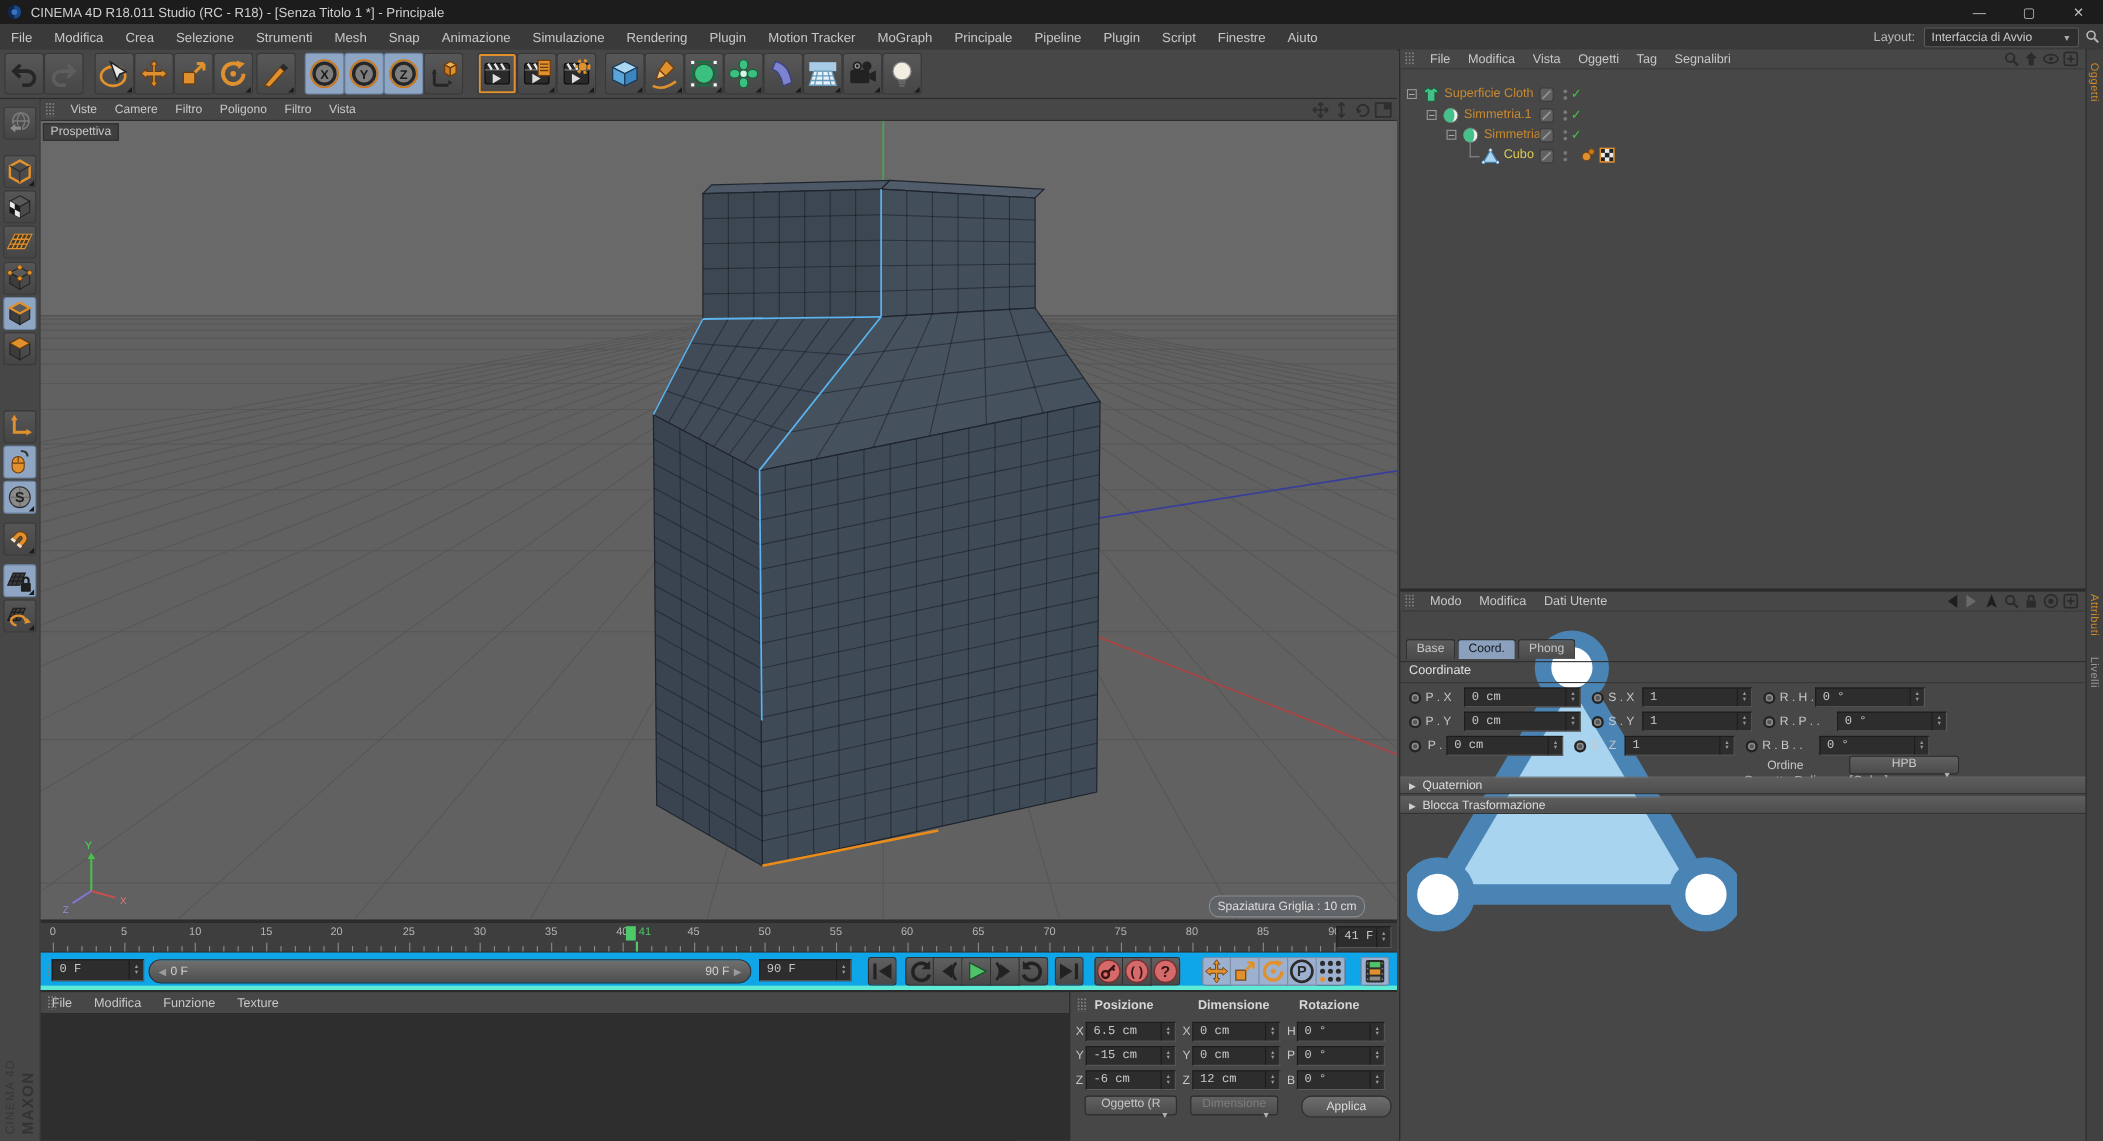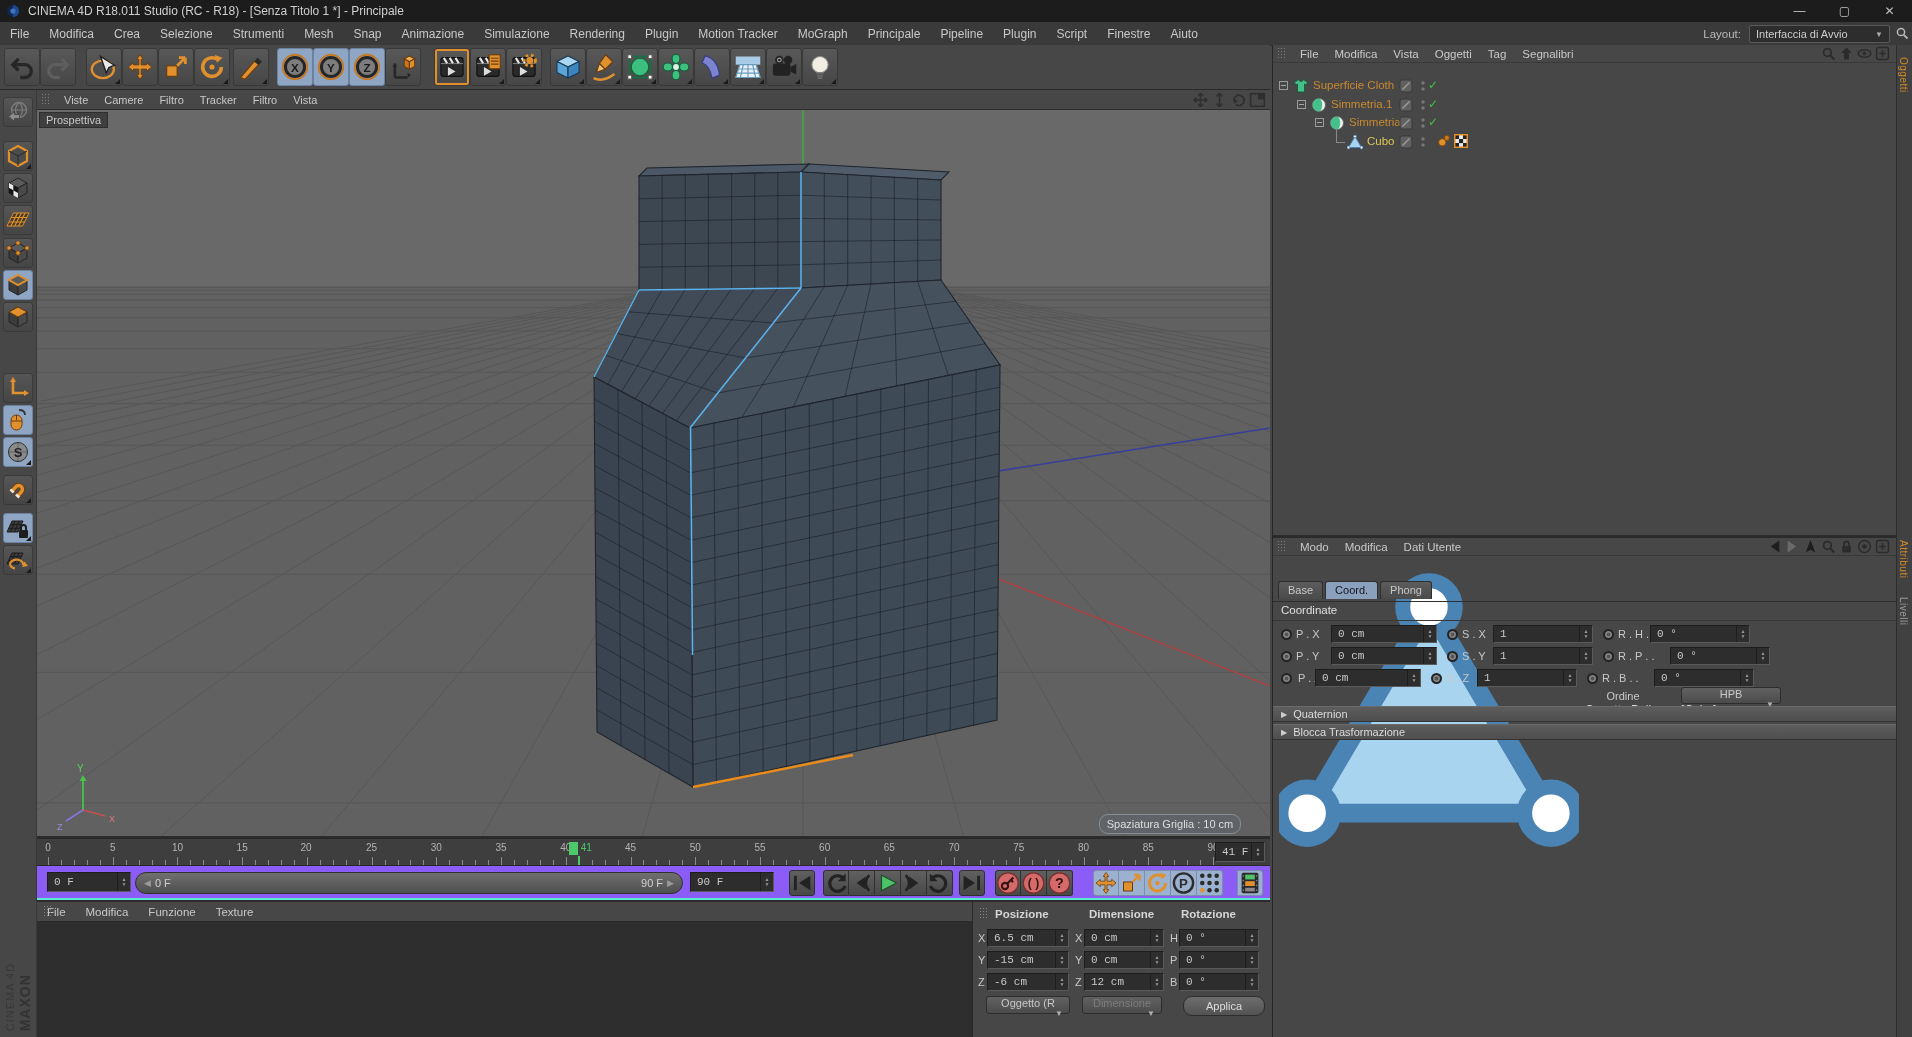--- a/index.html
+++ b/index.html
@@ -70,21 +70,21 @@
   #fmarker{position:absolute;top:3px;width:9px;height:13px;background:#4ec96a;}
   #fmarker-tick{position:absolute;bottom:2px;width:2px;height:9px;background:#4ec96a;}
   #fmarker-label{position:absolute;top:3px;font-size:10px;color:#4ec96a;}
   #curframe-fld{position:absolute;right:5px;top:3px;}
   .fld{background:#2d2d2d;border:1px solid #1d1d1d;border-bottom-color:#5a5a5a;border-right-color:#5a5a5a;
     color:#c8c8c8;font-size:11px;display:flex;align-items:center;box-sizing:border-box;height:20px;}
   .fld .fval{padding-left:6px;white-space:nowrap;font-family:Liberation Mono, monospace;}
   .spin{margin-left:auto;width:12px;align-self:stretch;border-left:1px solid #1d1d1d;
     display:flex;flex-direction:column;align-items:center;justify-content:center;color:#999;}
   .spin span{font-size:5px;line-height:5px;}
-  #rangebar{left:37px;top:866px;width:1233px;height:34px;background:#8b5cf6;border-bottom:2px solid #5eead4;box-sizing:border-box;}
+  #rangebar{left:37px;top:866px;width:1233px;height:34px;background:#0ea5e9;border-bottom:4px solid #5eead4;box-sizing:border-box;}
   #rangebar .grip{position:absolute;left:2px;top:10px;}
   #range-slider{position:absolute;left:98px;top:6px;width:548px;height:22px;border-radius:11px;
     background:linear-gradient(#707070,#4e4e4e);border:1px solid #2f2f2f;box-sizing:border-box;
     display:flex;align-items:center;color:#d0d0d0;font-size:11px;padding:0 8px;}
   #range-slider .cap{color:#9a9a9a;font-size:9px;}
   .pbtnrow{position:absolute;top:4px;display:flex;}
   .pb{width:26px;height:26px;background:linear-gradient(#606060,#484848);border:1px solid #303030;
     border-radius:3px;display:flex;align-items:center;justify-content:center;box-sizing:border-box;}
   .pb svg{width:20px;height:20px;}
   .pgroup{display:flex;background:#585858;border-radius:4px;}
@@ -577,21 +577,21 @@
     </button>
   </div>
 
 <div class="abs" id="vpbar">
   <span class="grip"></span>
   <span id="vpmenu" style="display:flex">
 
   <span class="vmenu-item">Viste</span>
       <span class="vmenu-item">Camere</span>
       <span class="vmenu-item">Filtro</span>
-      <span class="vmenu-item">Tracker</span>
+      <span class="vmenu-item">Poligono</span>
       <span class="vmenu-item">Filtro</span>
       <span class="vmenu-item">Vista</span>
     </span>
   <span id="vpctrls">
     <span class="vpctrl">
         <svg viewBox="0 0 14 14" xmlns="http://www.w3.org/2000/svg" style="width: 100%; height: 100%;">
           <path d="M7 1 v12 M1 7 h12 M7 1 L5 3.5 M7 1 l2 2.5 M7 13 L5 10.5 M7 13 l2-2.5 M1 7 l2.5-2 M1 7 l2.5 2 M13 7 l-2.5-2 M13 7 l-2.5 2" stroke="#2e2e2e" fill="none" stroke-width="1.3"></path>
         </svg>
       </span>
     <span class="vpctrl">

